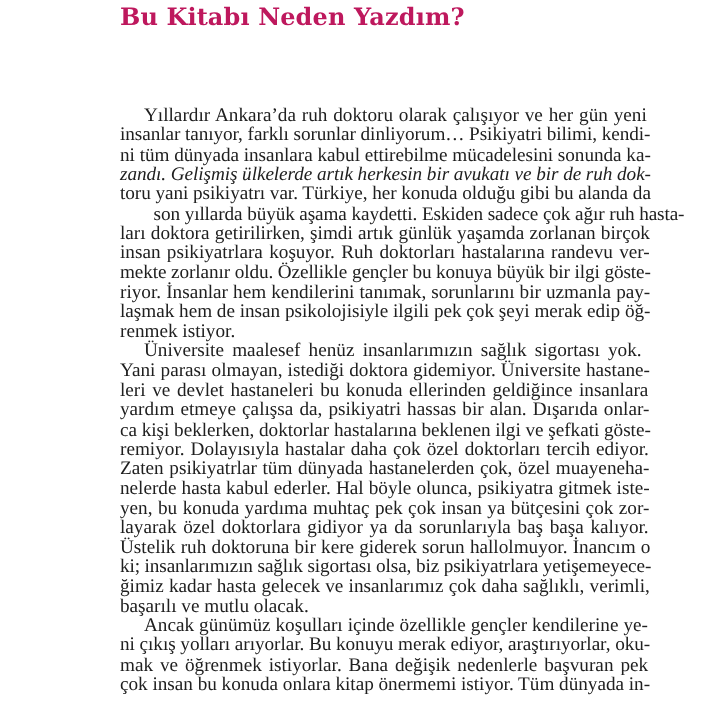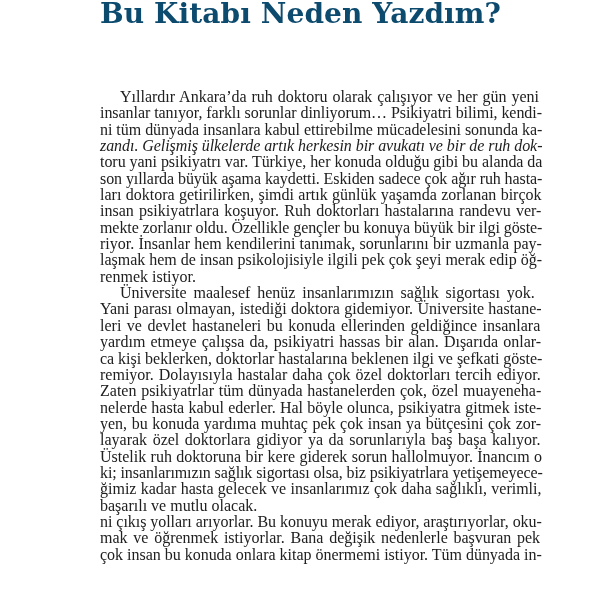--- a/index.html
+++ b/index.html
@@ -22,23 +22,23 @@
     background: #ffffff;
     overflow: hidden;
   }
   .title {
     position: absolute;
     left: 100px;
     top: 2px;
     margin: 0;
     font-family: "DejaVu Serif", "Liberation Serif", serif;
     font-weight: bold;
-    font-size: 28px;
+    font-size: 20px;
     line-height: 24px;
-    color: #0c4a6e;
+    color: #be185d;
     letter-spacing: 0.1px;
     white-space: nowrap;
   }
   .body-text {
     position: absolute;
     left: 100px;
     top: 89px;
     width: 403px;
     font-family: "Liberation Serif", "DejaVu Serif", serif;
     font-size: 16px;
@@ -70,21 +70,21 @@
 <div class="page">
   <h1 class="title">Bu Kitabı Neden Yazdım?</h1>
 
   <div class="body-text">
     <div class="paragraph">
         <span class="line first" style="display: block; text-align-last: auto; word-spacing: 0.888889px;">Yıllardır Ankara’da ruh doktoru olarak çalışıyor ve her gün yeni</span>
         <span class="line" style="display: block; text-align-last: auto; word-spacing: 0px; letter-spacing: -0.056338px;">insanlar tanıyor, farklı sorunlar dinliyorum… Psikiyatri bilimi, kendi-</span>
         <span class="line" style="display: block; text-align-last: auto; word-spacing: 0px; letter-spacing: -0.0298507px;">ni tüm dünyada insanlara kabul ettirebilme mücadelesini sonunda ka-</span>
         <span class="line" style="display: block; text-align-last: auto; word-spacing: 0px; letter-spacing: -0.056338px; font-style: italic;">zandı. Gelişmiş ülkelerde artık herkesin bir avukatı ve bir de ruh dok-</span>
         <span class="line" style="display: block; text-align-last: auto; word-spacing: 0px; letter-spacing: -0.0428571px;">toru yani psikiyatrı var. Türkiye, her konuda olduğu gibi bu alanda da</span>
-        <span class="line" style="display: block; text-align-last: auto; word-spacing: 0px; letter-spacing: -0.0869565px;">son yıllarda büyük aşama kaydetti. Eskiden sadece çok ağır ruh hasta-</span>
+        <span class="line" style="display: block; text-align-last: auto; word-spacing: 0px; letter-spacing: -0.0869565px; margin-left: 28px;">son yıllarda büyük aşama kaydetti. Eskiden sadece çok ağır ruh hasta-</span>
         <span class="line" style="display: block; text-align-last: auto; word-spacing: 0.375px;">ları doktora getirilirken, şimdi artık günlük yaşamda zorlanan birçok</span>
         <span class="line" style="display: block; text-align-last: auto; word-spacing: 1.28571px;">insan psikiyatrlara koşuyor. Ruh doktorları hastalarına randevu ver-</span>
         <span class="line" style="display: block; text-align-last: auto; word-spacing: 0px; letter-spacing: -0.0857143px;">mekte zorlanır oldu. Özellikle gençler bu konuya büyük bir ilgi göste-</span>
         <span class="line" style="display: block; text-align-last: auto; word-spacing: 0.25px;">riyor. İnsanlar hem kendilerini tanımak, sorunlarını bir uzmanla pay-</span>
         <span class="line" style="display: block; text-align-last: auto; word-spacing: 0px; letter-spacing: -0.0144928px;">laşmak hem de insan psikolojisiyle ilgili pek çok şeyi merak edip öğ-</span>
         <span class="line last">renmek istiyor.</span>
       </div>
     <div class="paragraph">
         <span class="line first" style="display: block; text-align-last: auto; word-spacing: 2.83333px;">Üniversite maalesef henüz insanlarımızın sağlık sigortası yok.</span>
         <span class="line" style="display: block; text-align-last: auto; word-spacing: 0.285714px;">Yani parası olmayan, istediği doktora gidemiyor. Üniversite hastane-</span>
@@ -95,18 +95,19 @@
         <span class="line" style="display: block; text-align-last: auto; word-spacing: 0.714286px;">Zaten psikiyatrlar tüm dünyada hastanelerden çok, özel muayeneha-</span>
         <span class="line" style="display: block; text-align-last: auto; word-spacing: 0.222222px;">nelerde hasta kabul ederler. Hal böyle olunca, psikiyatra gitmek iste-</span>
         <span class="line" style="display: block; text-align-last: auto; word-spacing: 0.545455px;">yen, bu konuda yardıma muhtaç pek çok insan ya bütçesini çok zor-</span>
         <span class="line" style="display: block; text-align-last: auto; word-spacing: 1.55556px;">layarak özel doktorlara gidiyor ya da sorunlarıyla baş başa kalıyor.</span>
         <span class="line" style="display: block; text-align-last: auto; word-spacing: 0.333333px;">Üstelik ruh doktoruna bir kere giderek sorun hallolmuyor. İnancım o</span>
         <span class="line" style="display: block; text-align-last: auto; word-spacing: 0px; letter-spacing: -0.0958904px;">ki; insanlarımızın sağlık sigortası olsa, biz psikiyatrlara yetişemeyece-</span>
         <span class="line" style="display: block; text-align-last: auto; word-spacing: 0.333333px;">ğimiz kadar hasta gelecek ve insanlarımız çok daha sağlıklı, verimli,</span>
         <span class="line last">başarılı ve mutlu olacak.</span>
       </div>
     <div class="paragraph">
+        <span class="line first" style="display: block; text-align-last: auto; word-spacing: 0.142857px;">Ancak günümüz koşulları içinde özellikle gençler kendilerine ye-</span>
         <span class="line" style="display: block; text-align-last: auto; word-spacing: 0px; letter-spacing: -0.0416667px;">ni çıkış yolları arıyorlar. Bu konuyu merak ediyor, araştırıyorlar, oku-</span>
         <span class="line" style="display: block; text-align-last: auto; word-spacing: 1.75px;">mak ve öğrenmek istiyorlar. Bana değişik nedenlerle başvuran pek</span>
         <span class="line" style="display: block; text-align-last: auto; word-spacing: 0px; letter-spacing: -0.0151515px;">çok insan bu konuda onlara kitap önermemi istiyor. Tüm dünyada in-</span>
       </div>
   </div>
 </div>
 
 </body></html>

